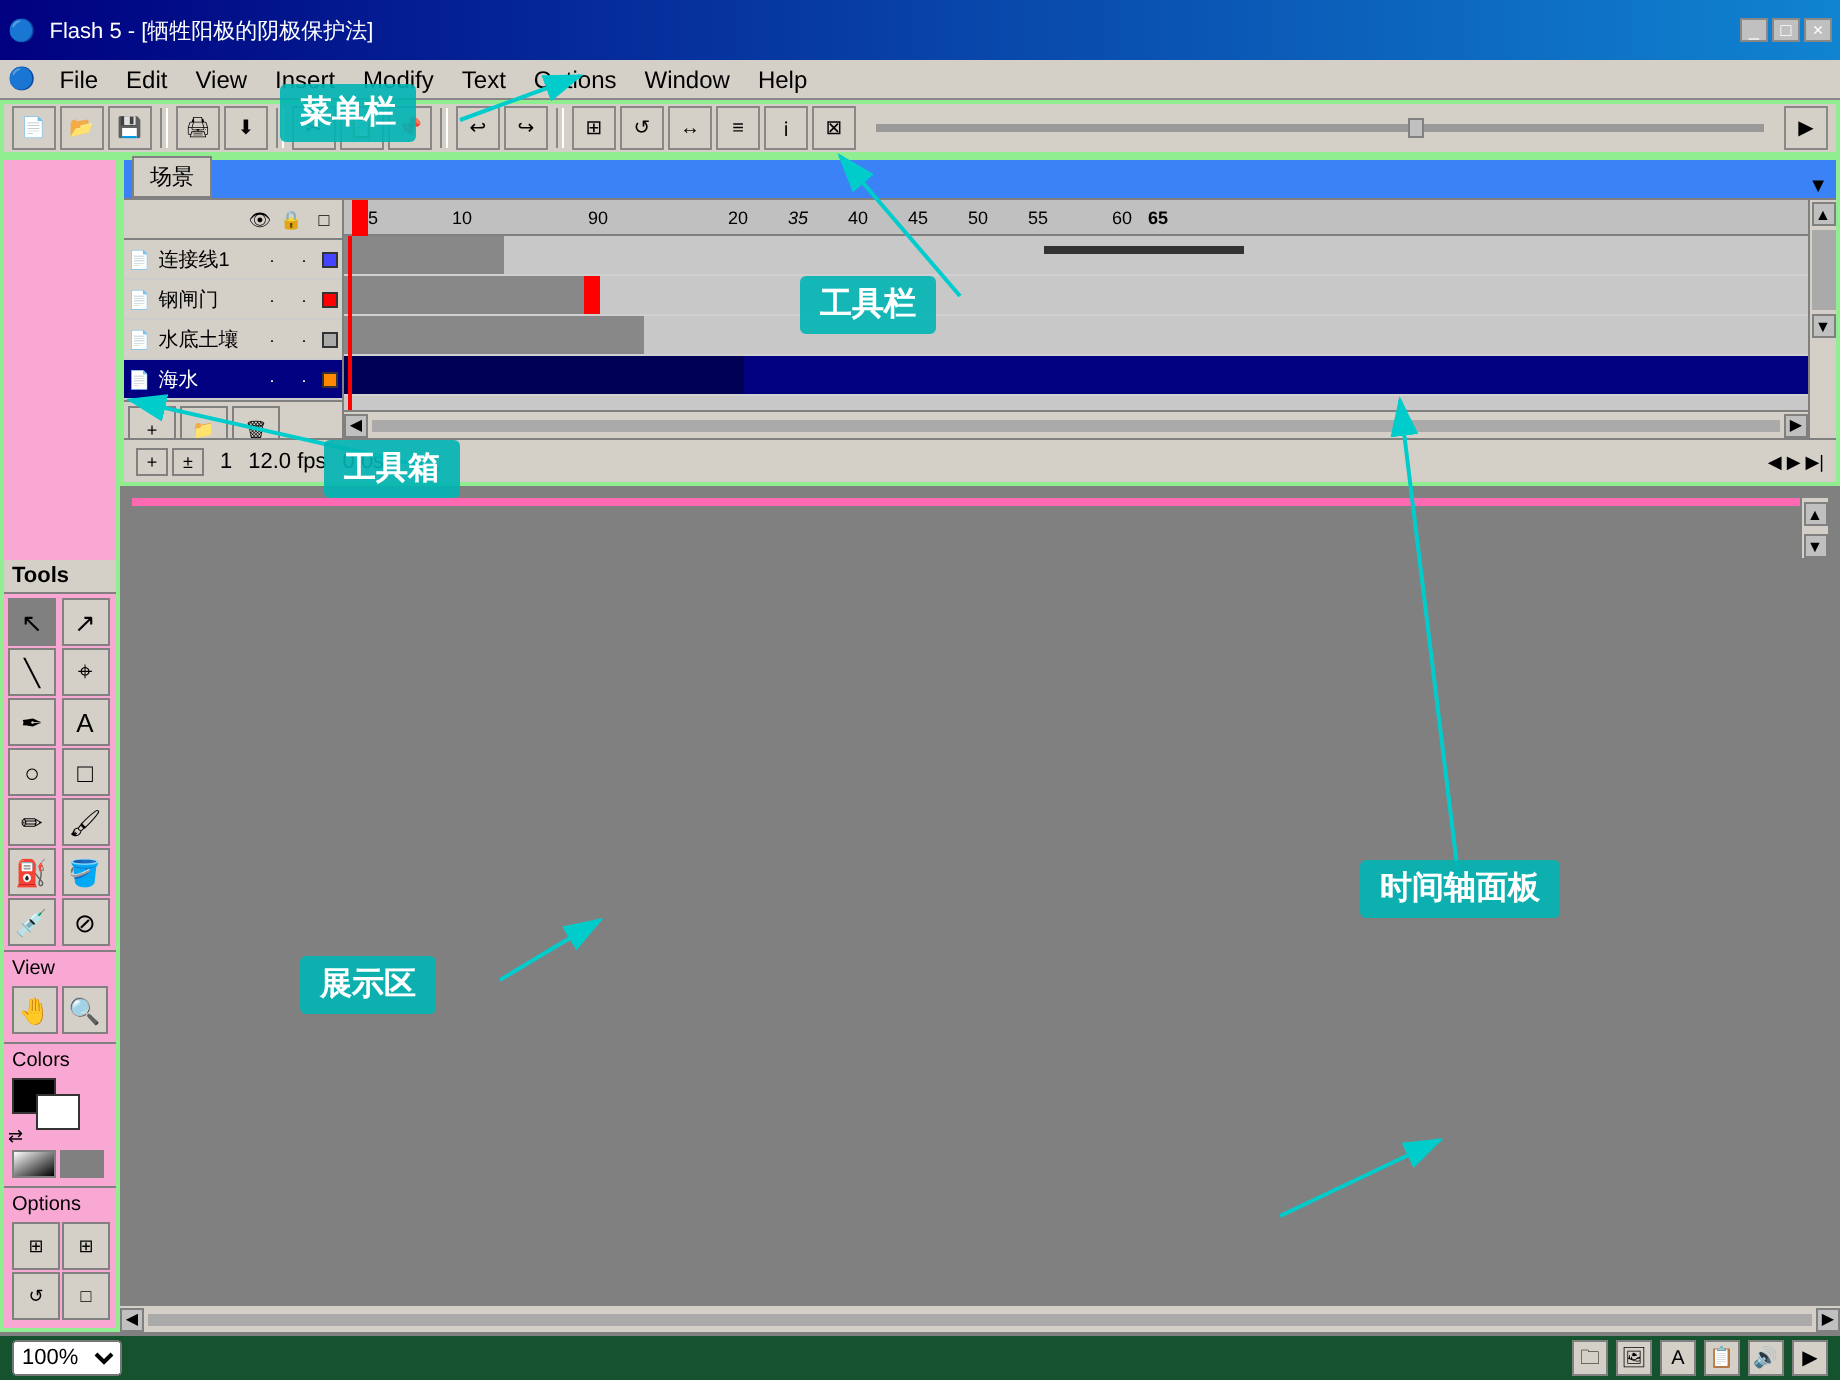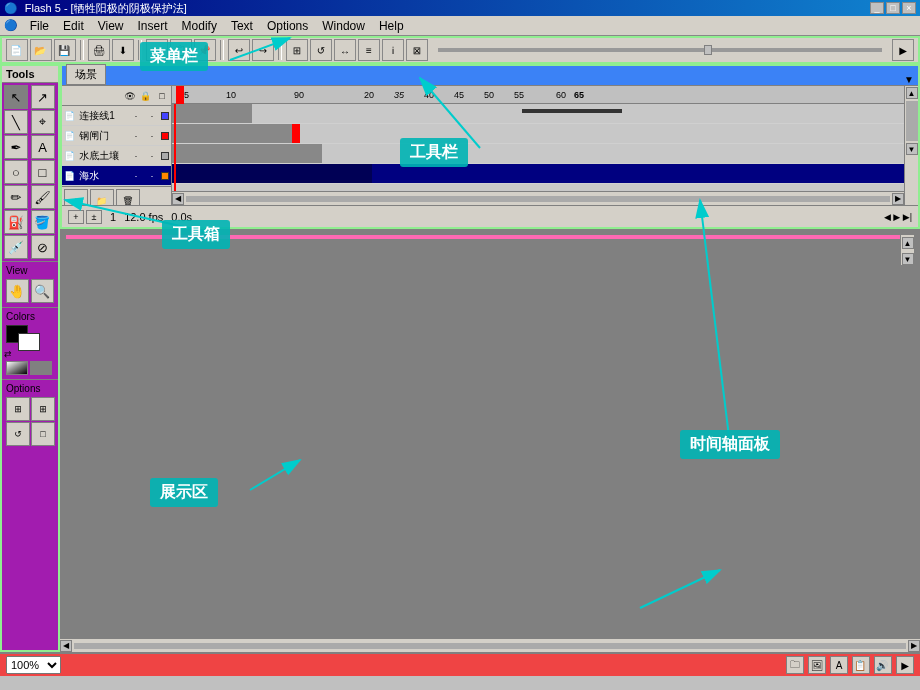--- a/index.html
+++ b/index.html
@@ -2,21 +2,21 @@
 <html><head>
   <meta charset="utf-8">
   <style>
     * { margin: 0; padding: 0; box-sizing: border-box; }
     body { width: 920px; height: 690px; overflow: hidden; font-family: 'SimHei', 'Microsoft YaHei', Arial, sans-serif; background: #c0c0c0; font-size: 12px; }
 
     
     .title-bar {
       background: linear-gradient(to right, #000080, #1084d0);
       color: white;
-      height: 16px;
+      height: 30px;
       display: flex;
       align-items: center;
       justify-content: space-between;
       padding: 0 4px;
       font-size: 11px;
     }
     .title-bar-controls { display: flex; gap: 2px; }
     .title-btn { background: #c0c0c0; border: 1px solid #888; width: 14px; height: 12px; font-size: 9px; display: flex; align-items: center; justify-content: center; cursor: pointer; }
 
     
@@ -41,25 +41,26 @@
       border-bottom: 1px solid #888;
       gap: 2px;
       border: 2px solid #90ee90;
     }
     .tb-btn { width: 22px; height: 22px; background: #d4d0c8; border: 1px solid #888; display: flex; align-items: center; justify-content: center; font-size: 10px; cursor: pointer; }
     .tb-sep { width: 4px; height: 20px; border-left: 1px solid #888; border-right: 1px solid #fff; margin: 0 2px; }
 
     
     .toolbox {
       width: 64px;
-      background: #a21caf;
+      background: #f9a8d4;
       border-right: 2px solid #808080;
       display: flex;
       flex-direction: column;
       border: 2px solid #90ee90;
+      justify-content: flex-end;
     }
     .toolbox-title {
       background: #d4d0c8;
       padding: 2px 4px;
       font-size: 11px;
       font-weight: bold;
       border-bottom: 1px solid #808080;
     }
     .tool-grid {
       display: grid;
@@ -194,21 +195,21 @@
       top: 0; left: 0;
       width: 920px;
       height: 690px;
       pointer-events: none;
       z-index: 100;
     }
 
     
     .status-bar {
       height: 24px;
-      background: #ef4444;
+      background: #14532d;
       border-top: 2px solid #808080;
       display: flex;
       align-items: center;
       padding: 0 6px;
       font-size: 11px;
       gap: 0;
     }
     .zoom-select {
       width: 55px;
       height: 18px;

